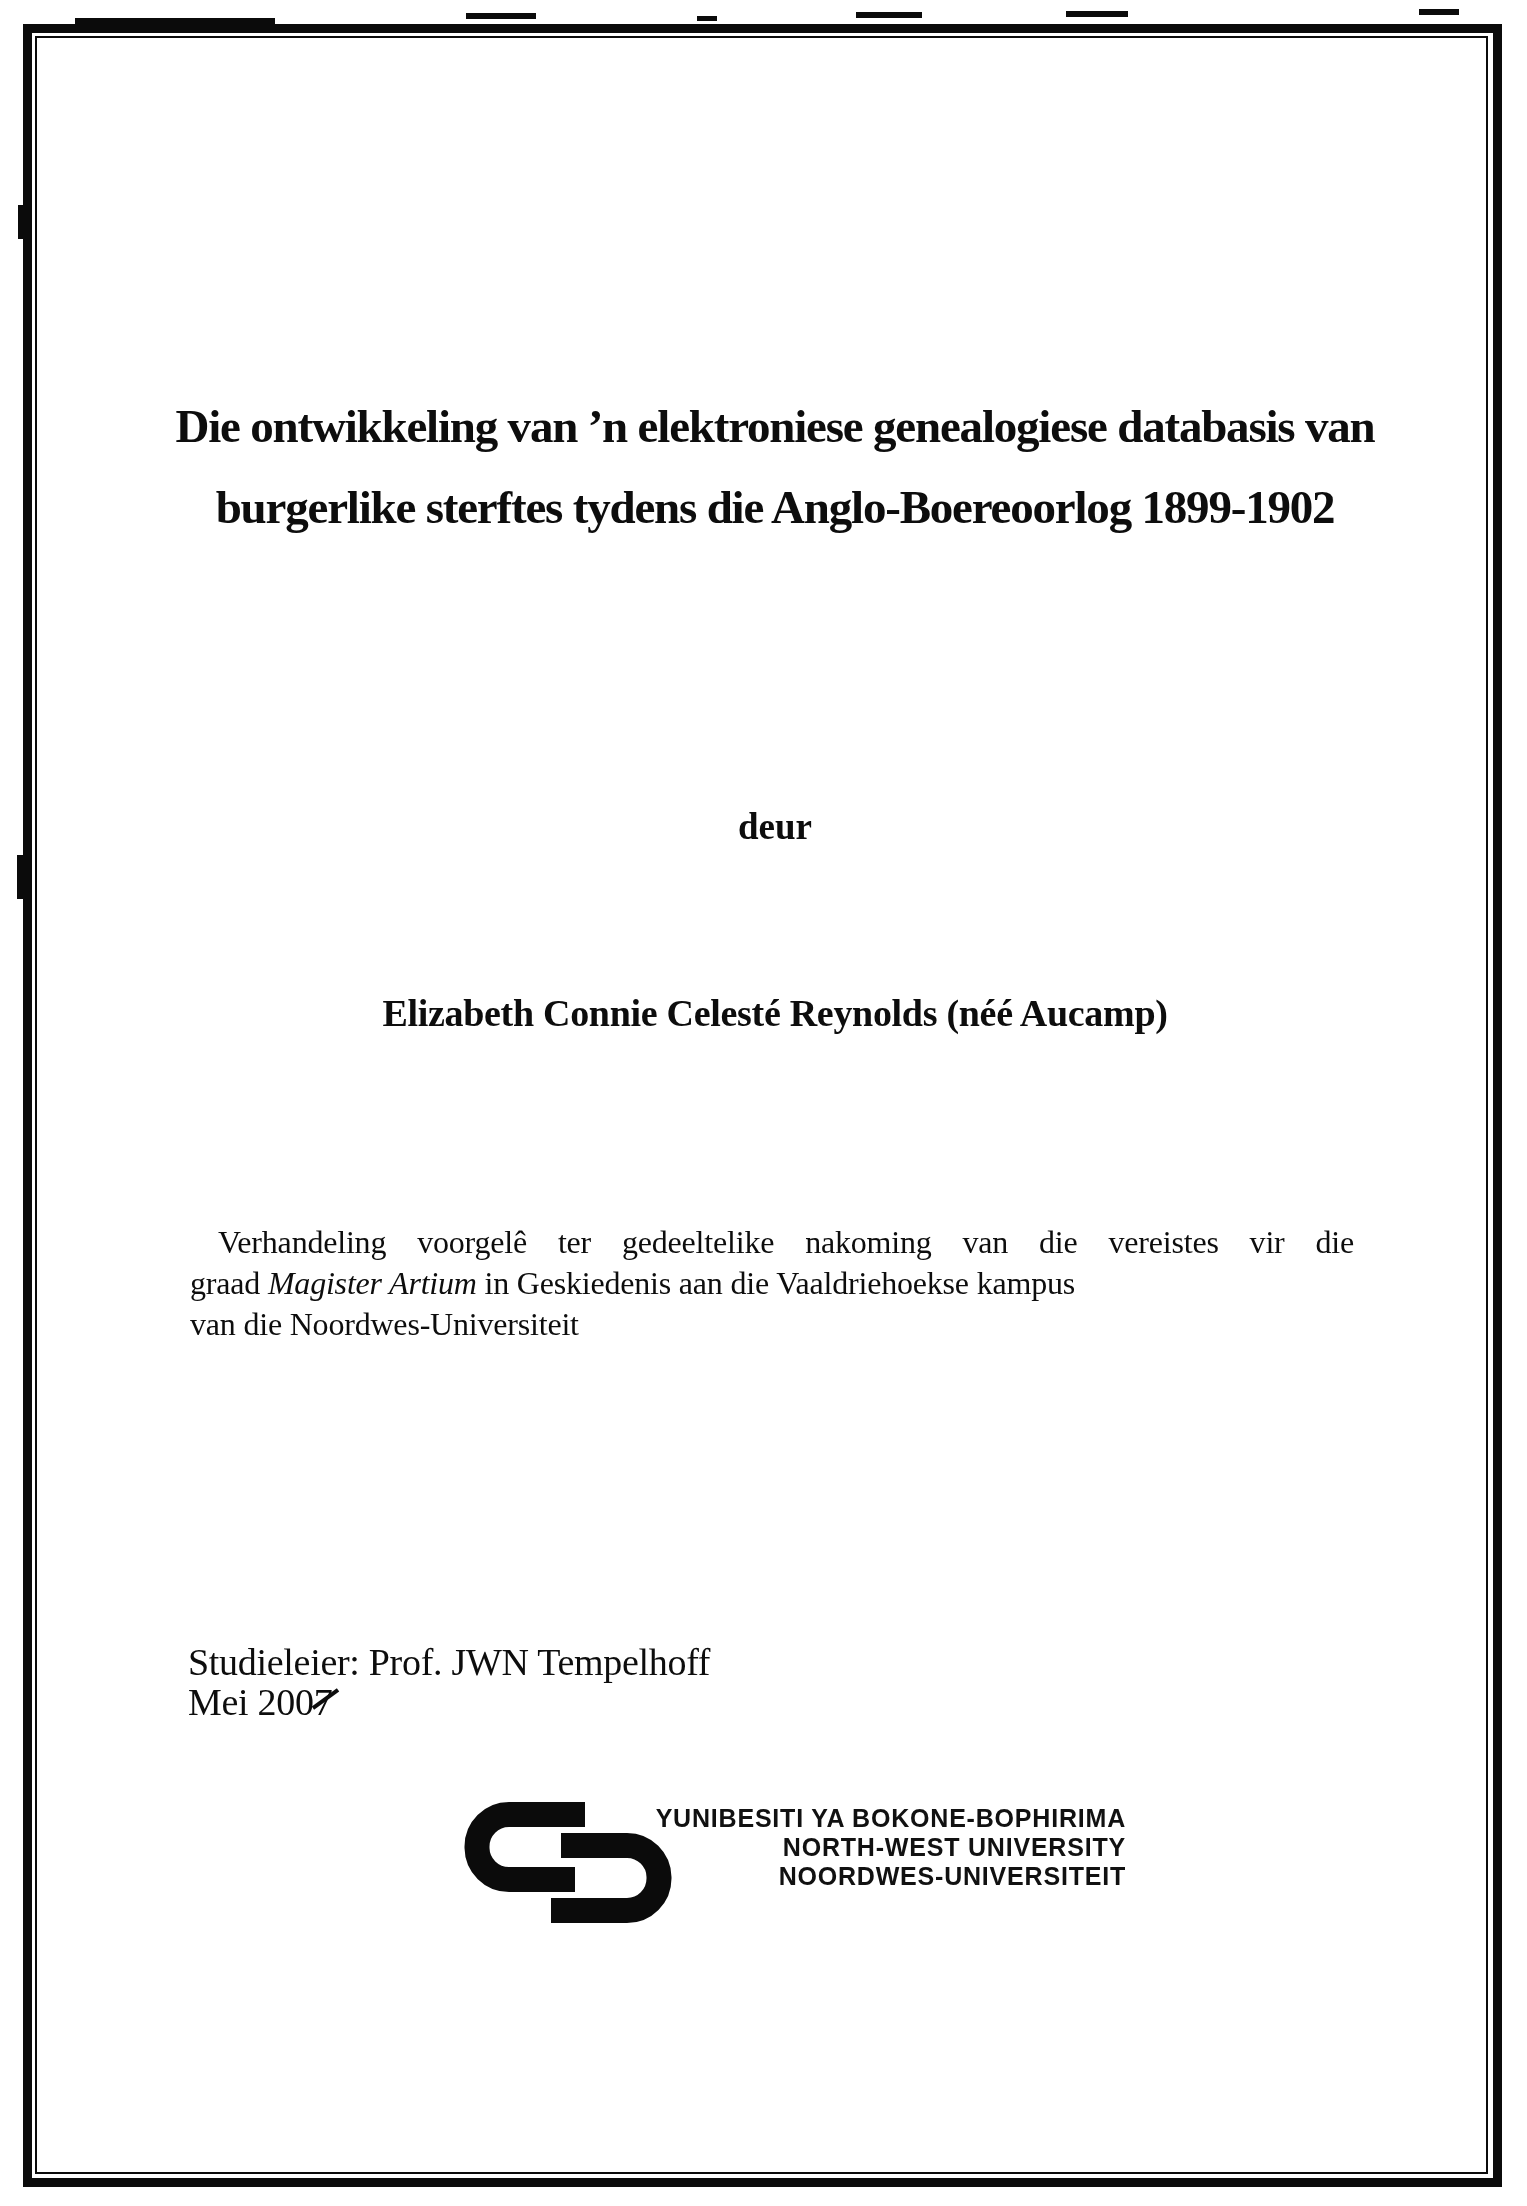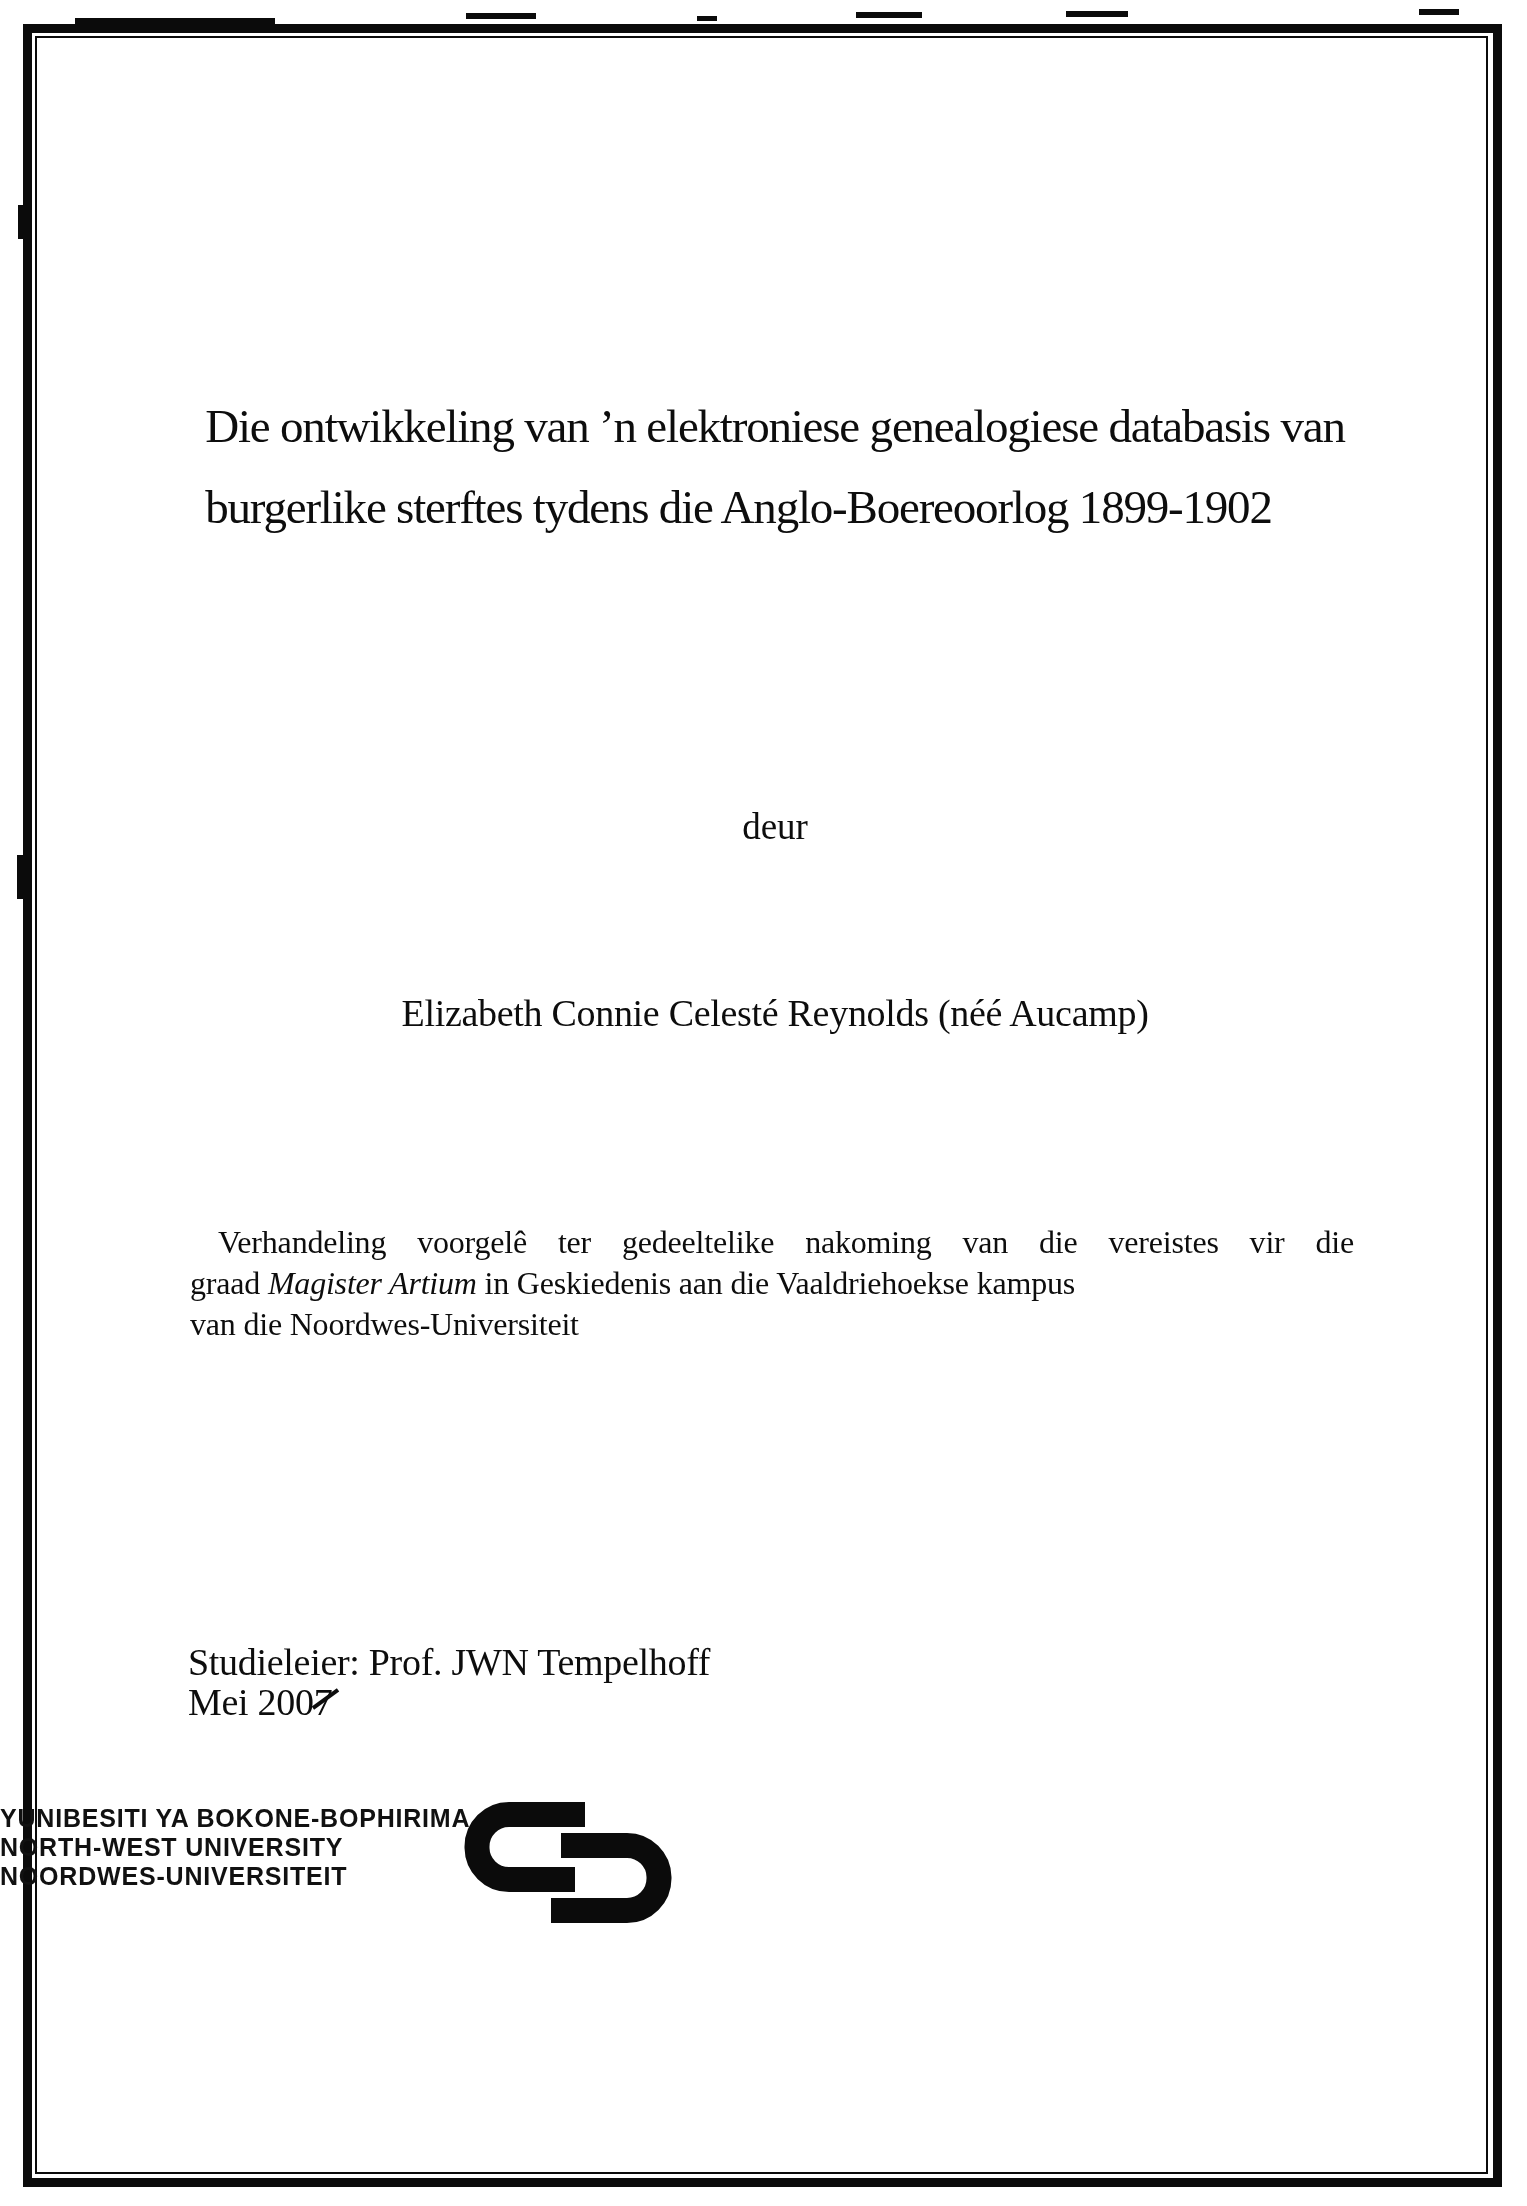--- a/index.html
+++ b/index.html
@@ -16,21 +16,21 @@
     border:9px solid #0b0b0b;
   }
   .frame-inner{
     position:absolute;left:35px;top:36px;right:39px;bottom:32px;
     border:2px solid #0b0b0b;
   }
   .artifact{position:absolute;background:#0b0b0b;}
 
   .center-col{
     position:absolute;left:775px;transform:translateX(-50%);
-    white-space:nowrap;
+    text-align:center;white-space:nowrap;font-weight:bold;
   }
   .title{
     top:386px;
     font-size:47px;line-height:81px;letter-spacing:-1.2px;
   }
   .byline{ top:805px; font-size:37px; }
   .author{ top:965px; font-size:38px; letter-spacing:-0.3px;margin-top:26px; }
 
   .statement{
     position:absolute;left:190px;top:1222px;width:1164px;
@@ -53,23 +53,25 @@
   }
   .odd-seven::after{
     content:"";position:absolute;left:-4px;top:15px;
     width:31px;height:4px;background:#0d0d0d;
     transform:rotate(-36deg);
   }
 
   .logo-mark{position:absolute;left:464px;top:1800px;}
   .logo-text{
     position:absolute;left:0;top:1804px;width:1098px;
+    text-align:right;
     font-family:"Liberation Sans","DejaVu Sans",sans-serif;
     font-weight:700;font-size:25px;line-height:29px;letter-spacing:0.8px;
     color:#111111;
+    padding-left:28px;
   }
   .logo-text div{white-space:nowrap;}
 </style>
 </head>
 <body>
 
 <div class="page">
 
   <div class="artifact" style="left:75px;top:18px;width:200px;height:7px;"></div>
   <div class="artifact" style="left:466px;top:13px;width:70px;height:6px;"></div>

